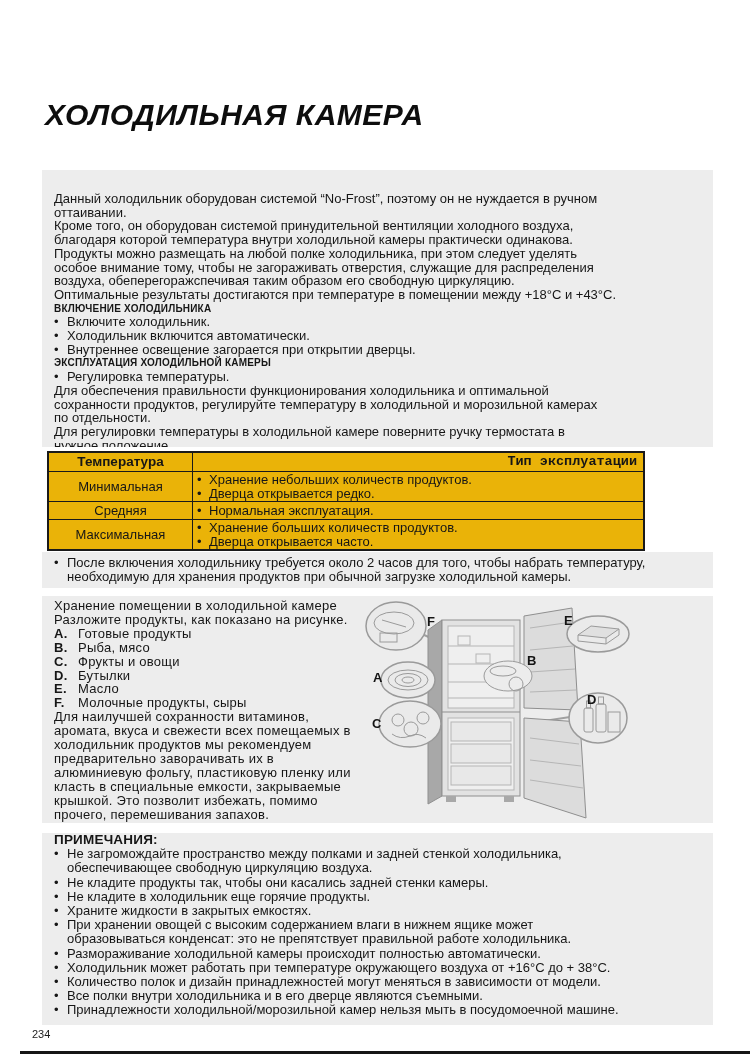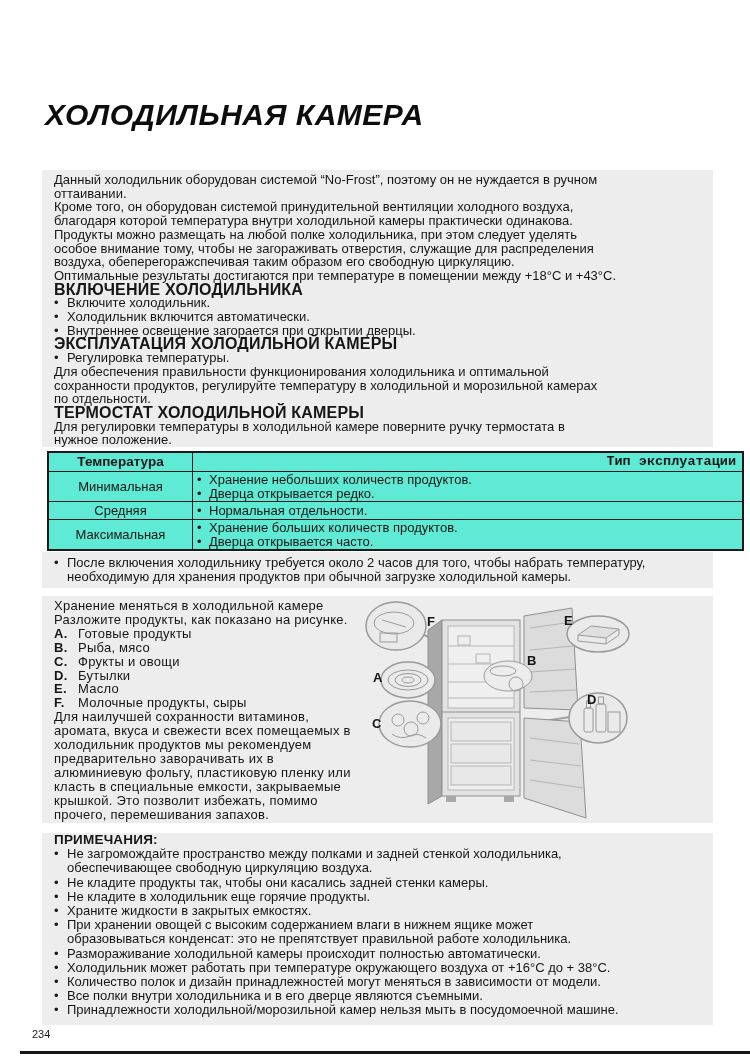--- a/index.html
+++ b/index.html
@@ -10,32 +10,32 @@
     overflow:hidden;
   }
   .page-title{
     position:absolute;left:45px;top:98px;font-size:30px;font-weight:700;
     letter-spacing:0.5px;color:#0d0d0d;white-space:nowrap;font-style:italic;
   }
   .gbox{
     position:absolute;left:42px;width:671px;background:#ededed;
     box-sizing:border-box;overflow:hidden;
   }
-  .box-intro{top:170px;height:277px;padding:3px 10px 0 12px;font-size:13px;line-height:13.7px;}
+  .box-intro{top:170px;height:277px;padding:22px 10px 0 12px;font-size:13px;line-height:13.7px;}
   .box-note{top:552px;height:36px;padding:4px 10px 0 12px;font-size:13px;line-height:14px;}
   .box-storage{top:596px;height:227px;}
   .box-notes{top:833px;height:192px;padding:0 10px 0 12px;font-size:13px;line-height:14.2px;}
   .pre{white-space:pre-line;}
   .para{margin:0;}
-  .h-inline{font-weight:700;font-size:16px;letter-spacing:0.2px;}
+  .h-inline{font-weight:700;font-size:10px;letter-spacing:0.2px;}
   .b-row{display:flex;align-items:flex-start;margin:0;}
   .b-row .dot{flex:0 0 13px;text-align:left;}
   .temp-table{
-    position:absolute;left:47px;top:451px;width:697px;border-collapse:collapse;
-    background:#5eead4;font-size:13px;table-layout:fixed;
+    position:absolute;left:47px;top:451px;width:598px;border-collapse:collapse;
+    background:#eab308;font-size:13px;table-layout:fixed;
   }
   .temp-table th,.temp-table td{border:1px solid #1a1a1a;}
   .temp-table{border:2px solid #1a1a1a;}
   .temp-table th{font-size:13.5px;font-weight:700;padding:2px 6px;line-height:14px;}
   .temp-table .c1{width:131px;text-align:center;}
   .temp-table th.c2{text-align:right;font-family:Liberation Mono, monospace;}
   .temp-table td.c1{vertical-align:middle;padding:1px 14px;}
   .temp-table td.c2{vertical-align:middle;padding:1px 4px;line-height:13.5px;}
   .temp-table .b-row .dot{flex:0 0 12px;}
   .storage-text{
@@ -83,21 +83,20 @@
 
     <div class="h-inline">ЭКСПЛУАТАЦИЯ ХОЛОДИЛЬНОЙ КАМЕРЫ</div>
     <div class="b-row">
       <span class="dot">•</span>
       <span>Регулировка температуры.</span>
     </div>
     <p class="para pre">Для обеспечения правильности функционирования холодильника и оптимальной
 сохранности продуктов, регулируйте температуру в холодильной и морозильной камерах
 по отдельности.</p>
 
-    <div class="h-inline">ТЕРМОСТАТ ХОЛОДИЛЬНОЙ КАМЕРЫ</div>
     <p class="para pre">Для регулировки температуры в холодильной камере поверните ручку термостата в
 нужное положение.</p>
   </div>
 
   <table class="temp-table">
     <thead>
       <tr>
         <th class="c1">Температура</th>
         <th class="c2">Тип эксплуатации</th>
       </tr>
@@ -114,21 +113,21 @@
             <span class="dot">•</span>
             <span>Дверца открывается редко.</span>
           </div>
         </td>
       </tr>
       <tr>
         <td class="c1">Средняя</td>
         <td class="c2">
           <div class="b-row">
             <span class="dot">•</span>
-            <span>Нормальная отдельности.</span>
+            <span>Нормальная эксплуатация.</span>
           </div>
         </td>
       </tr>
       <tr>
         <td class="c1">Максимальная</td>
         <td class="c2">
           <div class="b-row">
             <span class="dot">•</span>
             <span>Хранение больших количеств продуктов.</span>
           </div>
@@ -144,21 +143,21 @@
   <div class="gbox box-note">
     <div class="b-row">
       <span class="dot">•</span>
       <span class="pre">После включения холодильнику требуется около 2 часов для того, чтобы набрать температуру,
 необходимую для хранения продуктов при обычной загрузке холодильной камеры.</span>
     </div>
   </div>
 
   <div class="gbox box-storage">
     <div class="storage-text">
-      <div>Хранение меняться в холодильной камере</div>
+      <div>Хранение помещении в холодильной камере</div>
       <div>Разложите продукты, как показано на рисунке.</div>
       <div class="s-item">
         <span class="s-letter">A.</span>
         <span>Готовые продукты</span>
       </div>
       <div class="s-item">
         <span class="s-letter">B.</span>
         <span>Рыба, мясо</span>
       </div>
       <div class="s-item">

